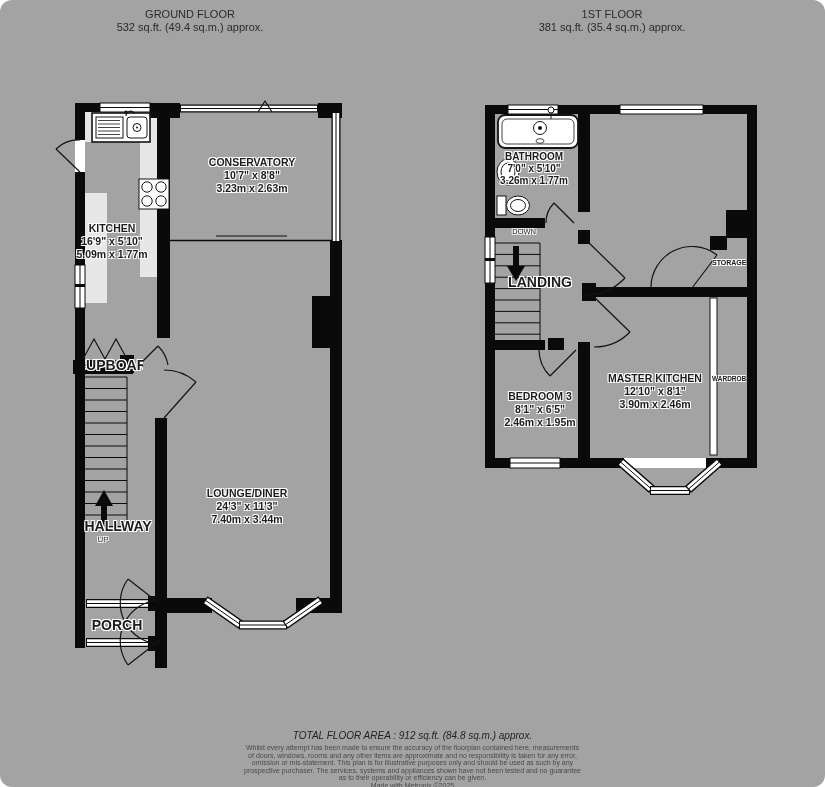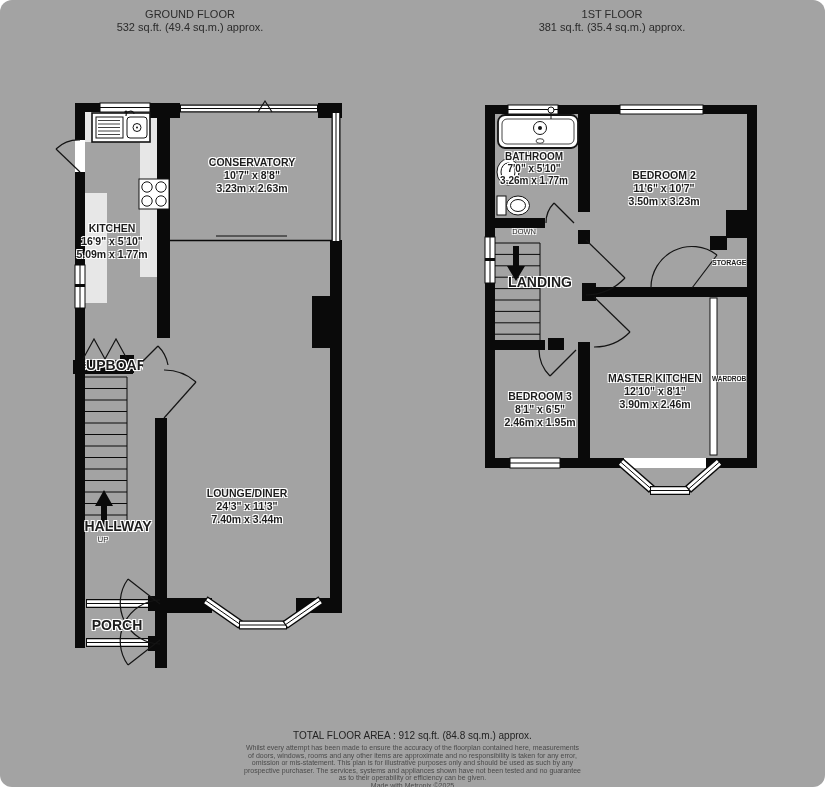--- a/index.html
+++ b/index.html
@@ -7,21 +7,21 @@
           font-family:"Liberation Sans","DejaVu Sans",sans-serif;color:#1c1c1c;border-radius:12px;}
   .hdr{position:absolute;text-align:center;font-size:11px;line-height:13px;color:#2b2b2b;}
   .plan-svg{position:absolute;left:0;top:0;}
   .roomlabel{position:absolute;text-align:center;font-weight:bold;font-size:10.5px;line-height:13px;
              text-shadow:-1px -1px 0 #fff,1px -1px 0 #fff,-1px 1px 0 #fff,1px 1px 0 #fff;}
   .minor{position:absolute;font-weight:bold;font-size:14px;
          text-shadow:-1px -1px 0 #fff,1px -1px 0 #fff,-1px 1px 0 #fff,1px 1px 0 #fff;}
   .tiny{position:absolute;font-size:7.5px;font-weight:normal;color:#333;
         text-shadow:-1px -1px 0 #fff,1px -1px 0 #fff,-1px 1px 0 #fff,1px 1px 0 #fff;}
   .clipped{overflow:hidden;white-space:nowrap;text-align:left;}
-  #footer-total{position:absolute;left:0;top:730px;width:825px;text-align:center;font-size:10px;color:#222;}
+  #footer-total{position:absolute;left:0;top:730px;width:825px;text-align:center;font-size:10px;color:#222;font-style:italic;}
   .disc{position:absolute;left:0;width:825px;text-align:center;font-size:7px;line-height:7.6px;color:#4a4a4a;}
 </style>
 </head>
 <body>
 
 <div id="canvas">
 
   <div class="hdr" style="left:65px;top:8px;width:250px;">
     <div>GROUND FLOOR</div>
     <div>532 sq.ft. (49.4 sq.m.) approx.</div>
@@ -276,25 +276,20 @@
   <div class="minor clipped" style="left:85px;top:357px;width:58px;text-indent:-9px;">CUPBOARD</div>
   <div class="minor" style="left:78px;top:518px;width:80px;text-align:center;">HALLWAY</div>
   <div class="tiny" style="left:88px;top:535px;width:30px;text-align:center;">UP</div>
   <div class="minor" style="left:77px;top:617px;width:80px;text-align:center;">PORCH</div>
 
   <div class="roomlabel" style="left:474px;top:151px;width:120px;font-size:10px;line-height:12px;">
     <div>BATHROOM</div>
     <div>7'0" x 5'10"</div>
     <div>3.26m x 1.77m</div>
   </div>
-  <div class="roomlabel" style="left:584px;top:169px;width:160px;">
-    <div>BEDROOM 2</div>
-    <div>11'6" x 10'7"</div>
-    <div>3.50m x 3.23m</div>
-  </div>
   <div class="roomlabel" style="left:460px;top:390px;width:160px;">
     <div>BEDROOM 3</div>
     <div>8'1" x 6'5"</div>
     <div>2.46m x 1.95m</div>
   </div>
   <div class="roomlabel" style="left:575px;top:372px;width:160px;">
     <div>MASTER KITCHEN</div>
     <div>12'10" x 8'1"</div>
     <div>3.90m x 2.46m</div>
   </div>

